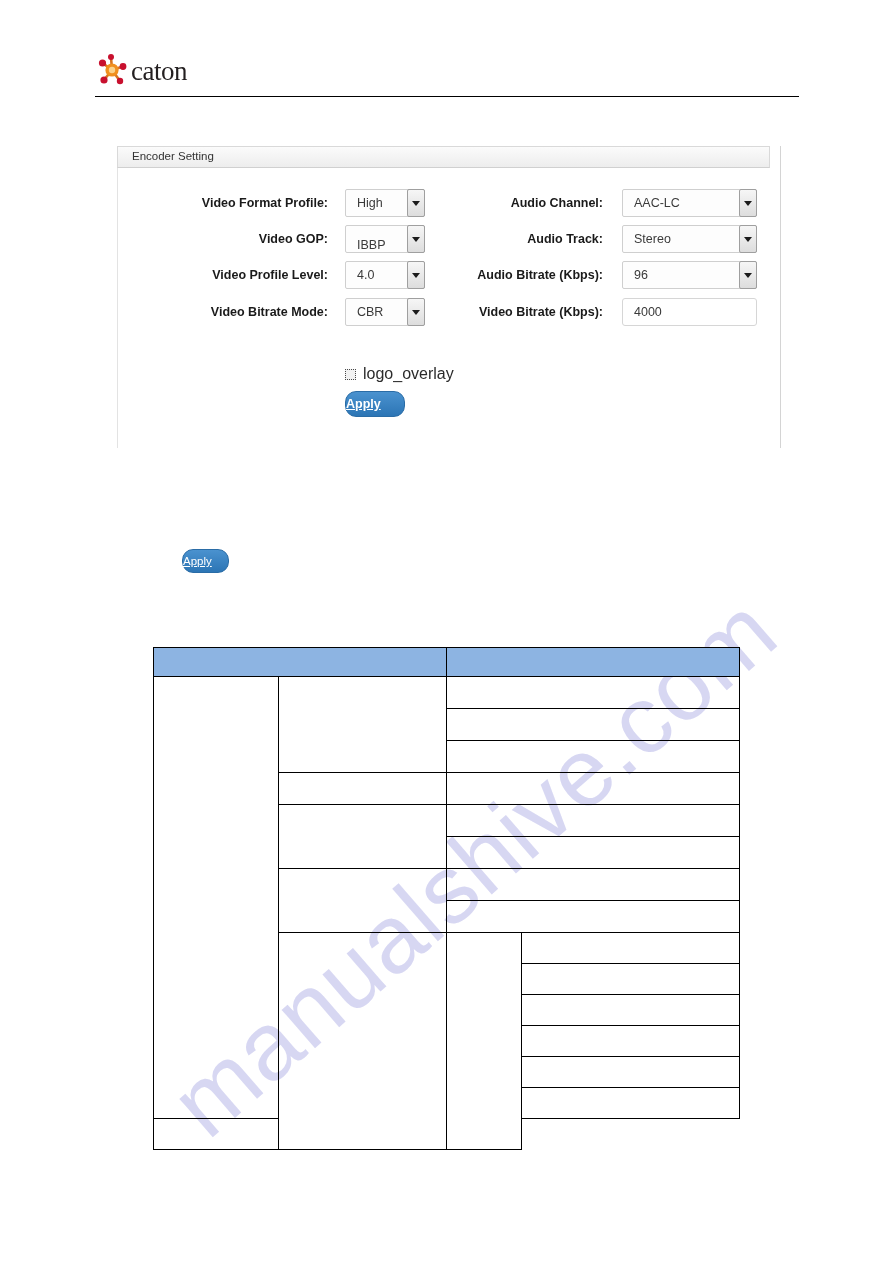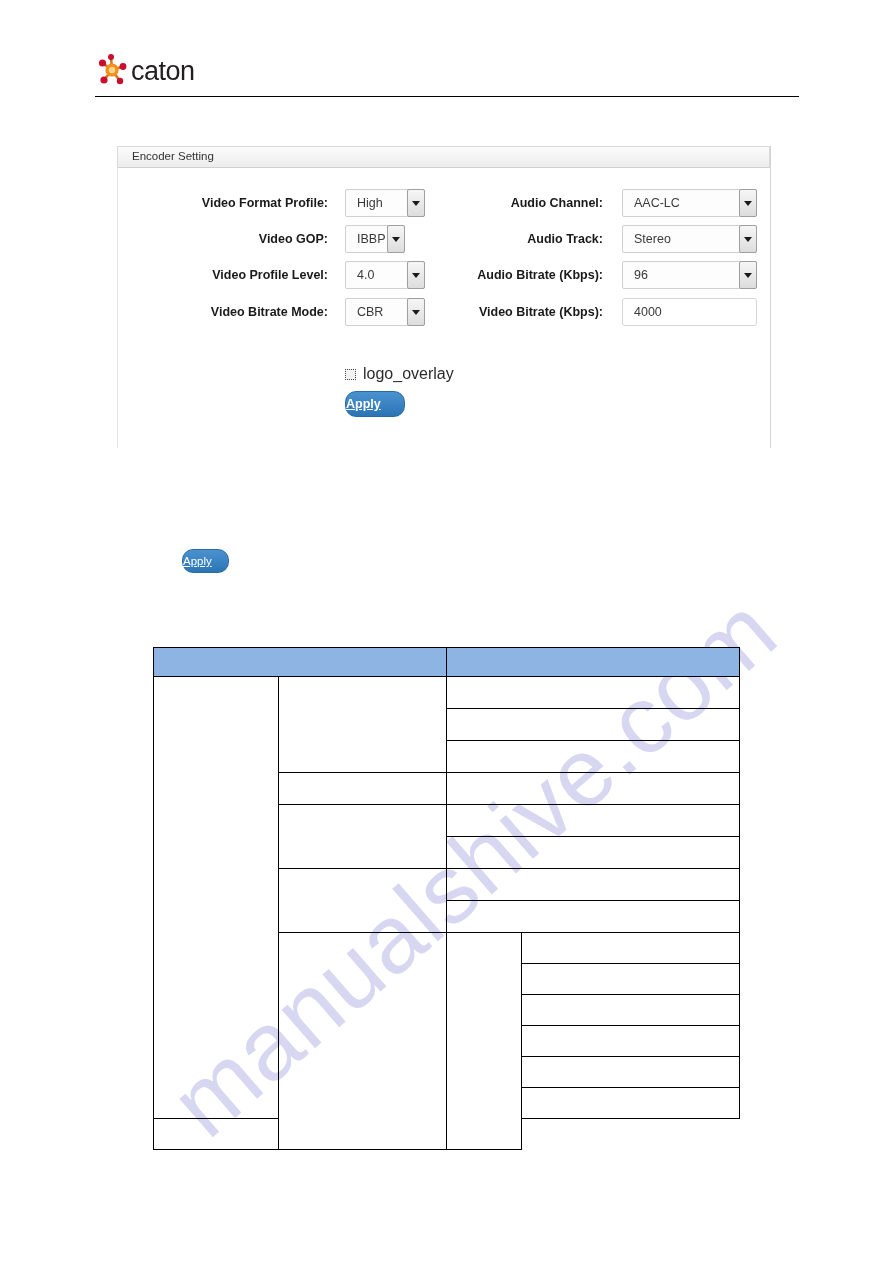--- a/index.html
+++ b/index.html
@@ -58,21 +58,21 @@
     display: flex;
     align-items: center;
   }
   #brand-mark {
     width: 34px;
     height: 34px;
     position: relative;
     flex: 0 0 auto;
   }
   #brand-wordmark {
-    font-family: Liberation Sans, sans-serif;
+    font-family: Liberation Serif, serif;
     font-size: 27px;
     font-weight: 400;
     color: #231f20;
     letter-spacing: -0.5px;
     line-height: 1;
     margin-left: 1px;
     margin-top: 2px;
   }
   #header-rule {
     position: absolute;
@@ -86,20 +86,21 @@
   
   #encoder-panel {
     position: absolute;
     left: 117px;
     top: 146px;
     width: 653px;
     height: 302px;
     background: #ffffff;
     border-right: 1px solid #d4d4d4;
     z-index: 10;
+    padding-left: 10px;
   }
   #panel-titlebar {
     position: absolute;
     left: 0; top: 0;
     width: 653px;
     height: 22px;
     background: linear-gradient(to bottom, #fbfbfb 0%, #ededed 100%);
     border-top: 1px solid #d9d9d9;
     border-left: 1px solid #d9d9d9;
     border-right: 1px solid #d9d9d9;
@@ -327,21 +328,21 @@
     <div class="form-row" style="left:0; top:21px; width:330px;">
       <span class="field-label" style="left:55px; top:0; width:155px;">Video Format Profile:</span>
       <div class="select-box" style="left:227px; top:0; width:80px;">
         <span class="sel-value">High</span>
         <span class="select-arrow"></span>
       </div>
     </div>
 
     <div class="form-row" style="left:0; top:57px; width:330px;">
       <span class="field-label" style="left:55px; top:0; width:155px;">Video GOP:</span>
-      <div class="select-box" style="left:227px; top:0; width:60px;">
+      <div class="select-box" style="left:227px; top:0; width:80px;align-items:flex-end;">
         <span class="sel-value">IBBP</span>
         <span class="select-arrow"></span>
       </div>
     </div>
 
     <div class="form-row" style="left:0; top:93px; width:330px;">
       <span class="field-label" style="left:55px; top:0; width:155px;">Video Profile Level:</span>
       <div class="select-box" style="left:227px; top:0; width:80px;">
         <span class="sel-value">4.0</span>
         <span class="select-arrow"></span>

